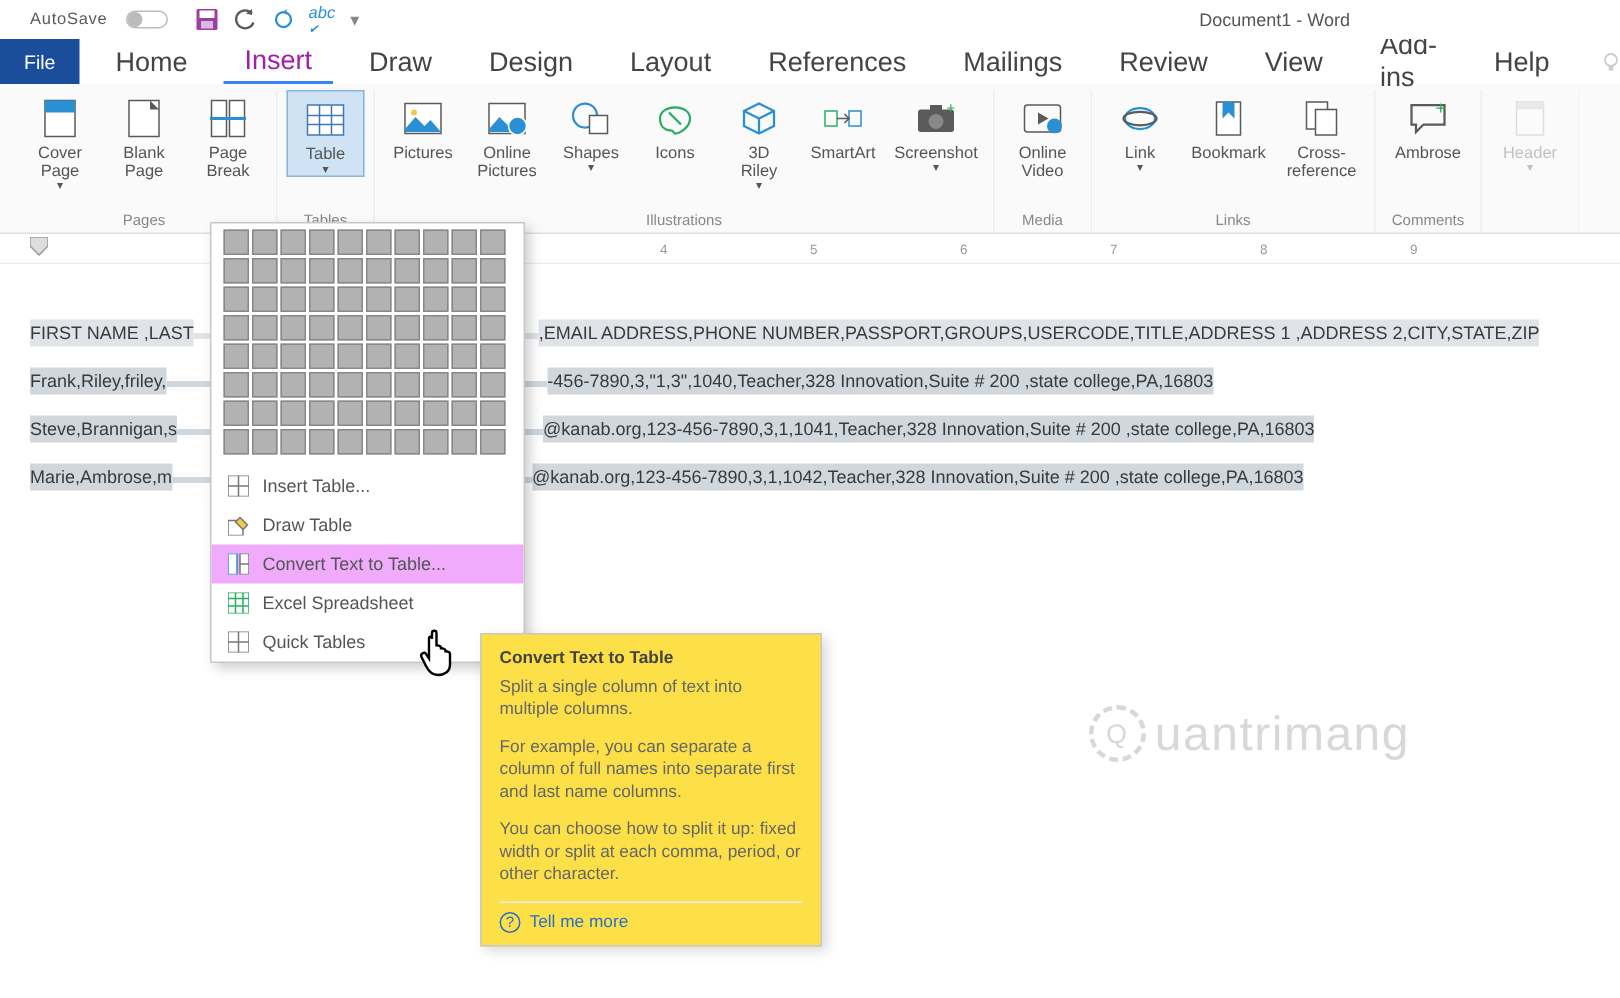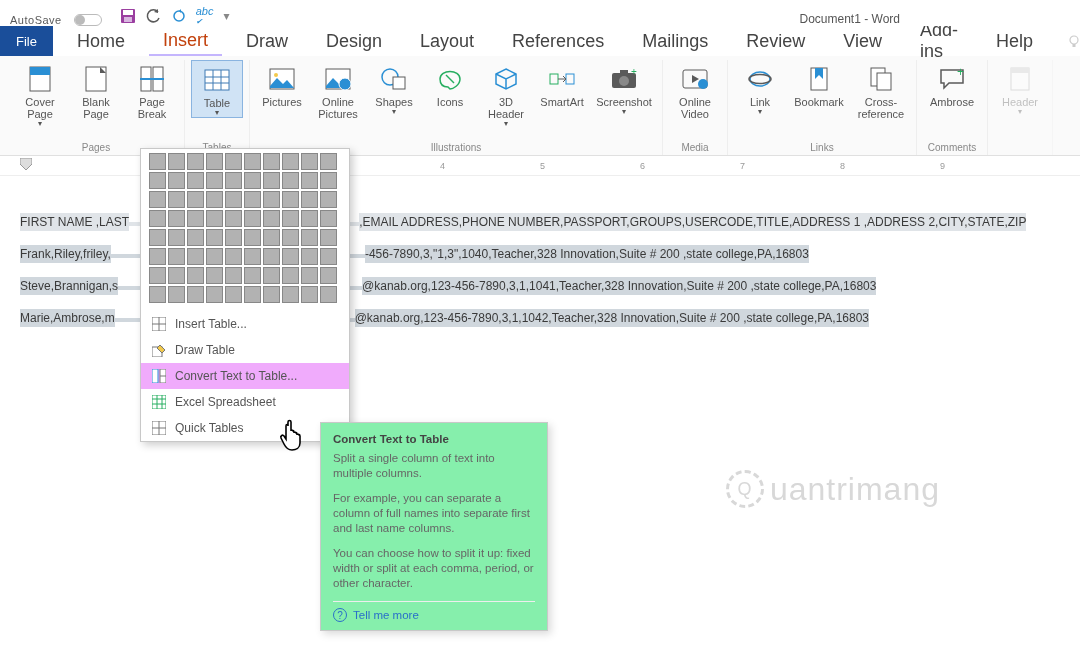--- a/index.html
+++ b/index.html
@@ -1,31 +1,31 @@
 <!DOCTYPE html>
 <html><head>
 <meta charset="utf-8">
 <style>
   * { box-sizing: border-box; font-family: "Segoe UI", Tahoma, Geneva, sans-serif; }
   body { margin: 0; width: 1080px; height: 665px; background: #ffffff; overflow: hidden; position: relative; font-size: 12px; color: #444; }
 
   
-  .titlebar { height: 26px; background: #ffffff; display: flex; align-items: flex-end; padding: 0 10px; gap: 8px; position: relative; }
+  .titlebar { height: 26px; background: #ffffff; display: flex; align-items: center; padding: 0 20px; gap: 8px; position: relative; }
   .autosave { color:#5a5a5a; font-size: 11px; letter-spacing: 0.5px; }
   .autosave-toggle { display:inline-block; width:28px; height:12px; border:1px solid #bbb; border-radius:6px; position:relative; margin-left:4px; vertical-align:middle; }
   .autosave-toggle::after { content:""; width:10px; height:10px; border-radius:50%; background:#bbb; position:absolute; top:0; left:0; }
   .qat { display:flex; gap:10px; margin-left:10px; align-items:center; }
   .doc-title { position:absolute; left:50%; transform:translateX(-50%); font-size:12px; color:#555; right: auto; }
   .doc-title { left: auto; right: 180px; transform:none; }
 
   
   .tabs { height: 30px; display:flex; align-items:stretch;gap:10px; }
   .file-tab { background:#1a4e9a; color:#fff; padding:0 16px; display:flex; align-items:center; font-size:13px; }
   .tab { padding:0 14px; display:flex; align-items:center; color:#444; font-size:18px; }
-  .tab.active { color:#c2410c; border-bottom:2px solid #c4b5fd; font-weight:500; }
+  .tab.active { color:#a21caf; border-bottom:2px solid #3b82f6; font-weight:500; }
   .tell-me { margin-left:10px; color:#bcbcbc; font-size:13px; display:flex; align-items:center; gap:6px; }
 
   
   .ribbon { height: 100px; background:#fafafa; border-bottom:1px solid #e0e0e0; display:flex; padding:4px 8px 0 8px; gap:0; }
   .group { display:flex; flex-direction:column; align-items:center; padding:0 6px; border-right:1px solid #eee; }
   .group-items { display:flex; gap:4px; }
   .rbtn { display:flex; flex-direction:column; align-items:center; justify-content:flex-start; width:52px; padding-top:4px; cursor:default; }
   .rbtn .ico { height:30px; display:flex; align-items:center; justify-content:center; }
   .rbtn .lbl { font-size:11px; color:#555; text-align:center; line-height:12px; margin-top:2px; }
   .rbtn .arrow { font-size:8px; color:#555; line-height:8px; }
@@ -49,21 +49,21 @@
   .grid-pick { padding:4px 8px 8px 8px; display:grid; grid-template-columns: repeat(10, 17px); grid-auto-rows:17px; gap:2px; }
   .grid-pick div { background:#b2b2b2; border:1px solid #888; }
   .dd-item { display:flex; align-items:center; gap:8px; padding:5px 10px; font-size:12px; color:#555; }
   .dd-item.hover { background:#f0abfc; }
   .dd-ico { width:16px; height:16px; display:flex; align-items:center; justify-content:center; }
 
   
   .cursor-hand { position:absolute; left:278px; top:418px; width:28px; height:34px; z-index:30; }
 
   
-  .tooltip { position:absolute; left:320px; top:422px; width:228px; background:#86efac; border:1px solid #c8c8c8; box-shadow:3px 3px 8px rgba(0,0,0,0.15); padding:10px 12px 8px 12px; font-size:11.5px; color:#666; z-index:20; }
+  .tooltip { position:absolute; left:320px; top:422px; width:228px; background:#fde047; border:1px solid #c8c8c8; box-shadow:3px 3px 8px rgba(0,0,0,0.15); padding:10px 12px 8px 12px; font-size:11.5px; color:#666; z-index:20; }
   .tooltip .tt-title { font-weight:600; color:#444; margin-bottom:6px; }
   .tooltip p { margin:0 0 10px 0; line-height:15px; }
   .tooltip .tell-more { color:#2a6fc9; display:flex; align-items:center; gap:6px; border-top:1px solid #eee; padding-top:6px; }
   .tooltip .qmark { width:14px; height:14px; border:1.5px solid #2a6fc9; border-radius:50%; display:flex; align-items:center; justify-content:center; font-size:10px; color:#2a6fc9; }
 
   
   .watermark { position:absolute; right:140px; top:470px; font-size:32px; color:#d8d8d8; font-family: Georgia, serif; letter-spacing:1px; display:flex; align-items:center; gap:6px; }
   .watermark .bulb { width:38px; height:38px; border:3px dashed #d8d8d8; border-radius:50%; display:flex; align-items:center; justify-content:center; color:#d8d8d8; font-size:18px; }
 
   svg { display:block; }
@@ -226,21 +226,21 @@
         <div class="lbl">Icons</div>
       </div>
       <div class="rbtn">
         <div class="ico">
             <svg width="24" height="24">
               <path d="M12 2 L22 7 L22 17 L12 22 L2 17 L2 7 Z" fill="none" stroke="#2a8fd4" stroke-width="1.5"></path>
               <path d="M2 7 L12 12 L22 7 M12 12 L12 22" fill="none" stroke="#2a8fd4" stroke-width="1.5"></path>
             </svg>
           </div>
         <div class="lbl" style="white-space:pre;">3D
-Header</div>
+Riley</div>
         <div class="arrow">▾</div>
       </div>
       <div class="rbtn">
         <div class="ico">
             <svg width="26" height="22">
               <rect x="1" y="6" width="8" height="10" fill="none" stroke="#27ae60"></rect>
               <rect x="17" y="6" width="8" height="10" fill="none" stroke="#2a8fd4"></rect>
               <path d="M9 11 L17 11" stroke="#5a5a5a"></path>
               <path d="M14 8 L17 11 L14 14" fill="none" stroke="#5a5a5a"></path>
             </svg>

